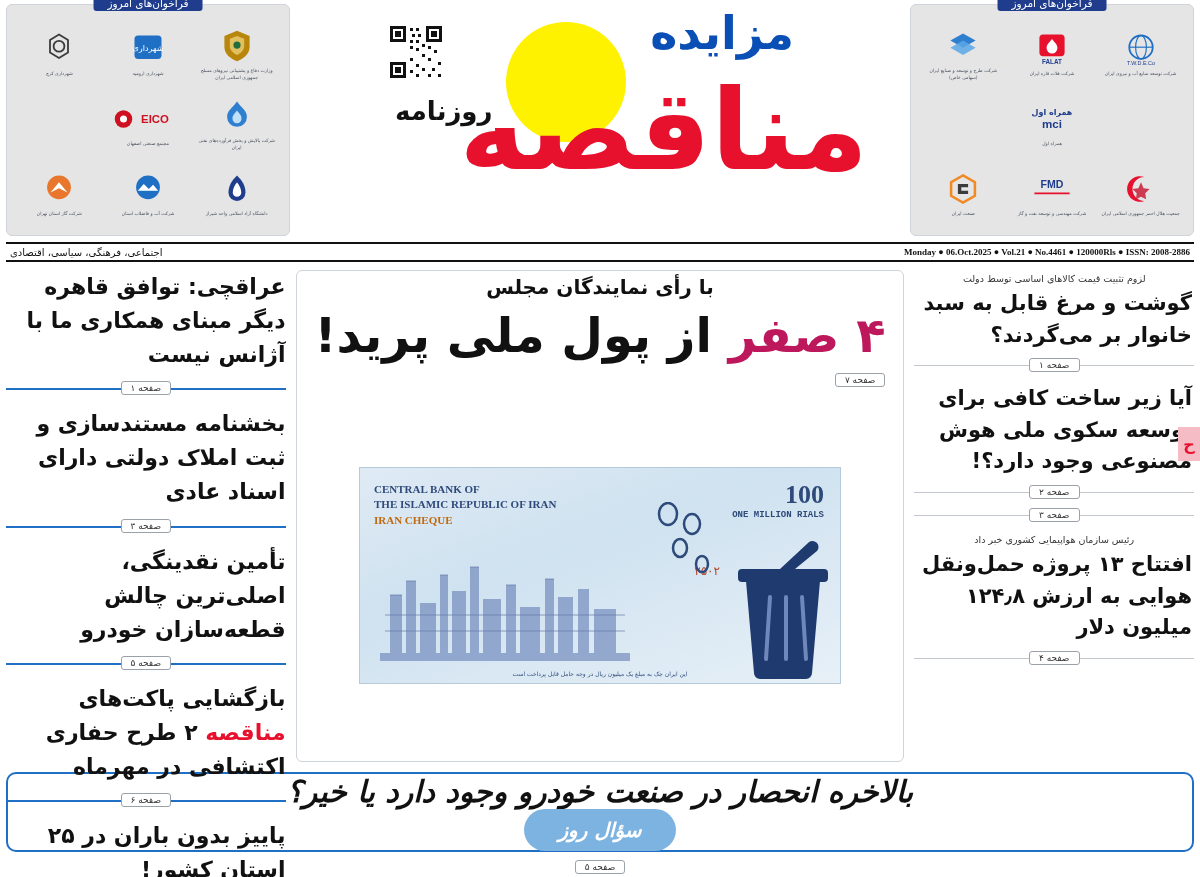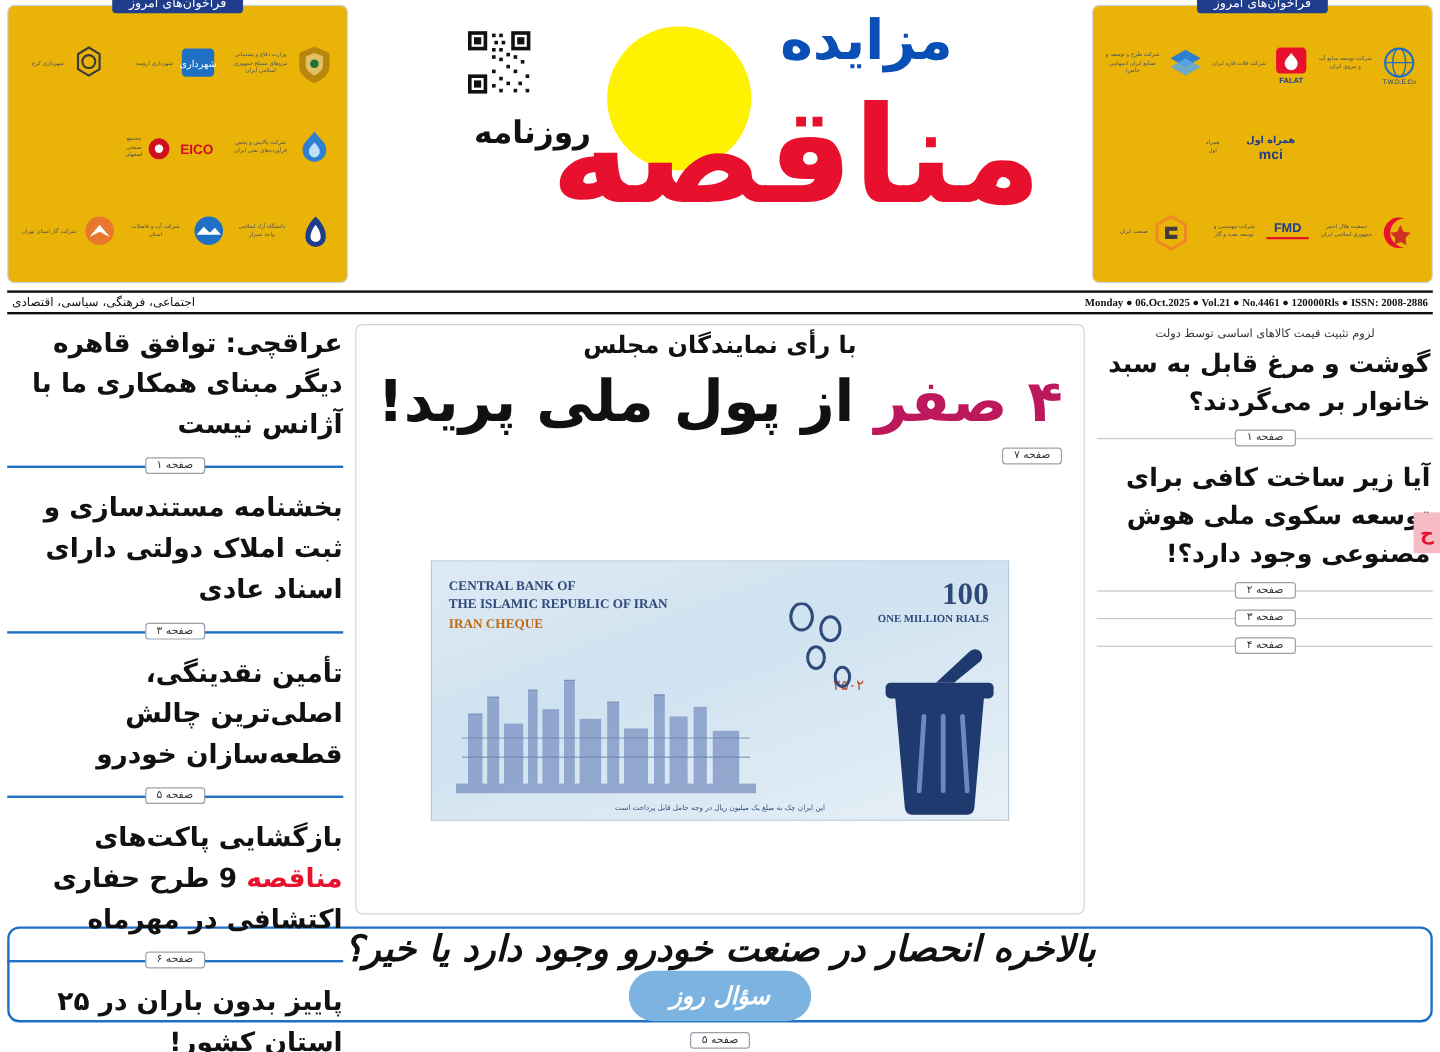--- a/index.html
+++ b/index.html
@@ -33,21 +33,21 @@
     padding-top: 4px;
     box-sizing: border-box;
   }
   .ad-box {
     width: 284px;
     border: 1px solid #cfd4da;
     border-radius: 6px;
     position: relative;
     box-sizing: border-box;
     padding: 14px 8px 6px 8px;
-    background: #eab308;
+    background: #e5e5e5;
   }
   .ad-box-title {
     position: absolute;
     top: -10px;
     right: 50%;
     transform: translateX(50%);
     background: #1f3d8c;
     color: #fff;
     font-size: 10.5px;
     padding: 2px 14px;
@@ -58,20 +58,21 @@
   .ad-grid {
     display: grid;
     grid-template-columns: repeat(3, 1fr);
     grid-template-rows: repeat(3, 1fr);
     height: 100%;
     align-items: center;
     justify-items: center;
   }
   .logo-cell {
     display: flex;
+    flex-direction: column;
     align-items: center;
     justify-content: center;
     gap: 3px;
     width: 86px;
   }
   .logo-mark {
     display: flex;
     align-items: center;
     justify-content: center;
     height: 38px;
@@ -307,21 +308,21 @@
     right: 16px;
     font-family: "Liberation Serif", serif;
     font-size: 26px;
     font-weight: bold;
     color: #2e4a7a;
   }
   .bn-sub {
     position: absolute;
     top: 42px;
     right: 16px;
-    font-family: Liberation Serif, serif;
+    font-family: Liberation Mono, monospace;
     font-size: 9px;
     font-weight: bold;
     color: #2e4a7a;
   }
   .bn-bottom100 {
     position: absolute;
     bottom: 22px;
     right: 30px;
     font-family: "Liberation Serif", serif;
     font-size: 30px;
@@ -679,20 +680,24 @@
         <div class="side-head">آیا زیر ساخت کافی برای توسعه سکوی ملی هوش مصنوعی وجود دارد؟!</div>
       </div>
       <div class="pagetag-wrap">
         <span class="pagetag">صفحه ۲</span>
       </div>
 
       <div class="pagetag-wrap">
         <span class="pagetag">صفحه ۳</span>
       </div>
 
+      <div class="side-item">
+        <div class="kicker">رئیس سازمان هواپیمایی کشوری خبر داد</div>
+        <div class="side-head">افتتاح ۱۳ پروژه حمل‌ونقل هوایی به ارزش ۱۲۴٫۸ میلیون دلار</div>
+      </div>
       <div class="pagetag-wrap">
         <span class="pagetag">صفحه ۴</span>
       </div>
 
     </div>
 
     <div class="col-center">
       <div class="lead-kicker">با رأی نمایندگان مجلس</div>
       <div class="lead-head">
         <span class="blue">۴ صفر</span>
@@ -780,21 +785,21 @@
 
       <div>
         <div class="left-head">تأمین نقدینگی، اصلی‌ترین چالش قطعه‌سازان خودرو</div>
       </div>
       <div class="ltag-wrap">
         <span class="pagetag">صفحه ۵</span>
       </div>
 
       <div>
         <div class="left-head">
-          <span>بازگشایی پاکت‌های </span><span class="hl">مناقصه</span><span> 9 طرح حفاری اکتشافی در مهرماه</span>
+          <span>بازگشایی پاکت‌های </span><span class="hl">مناقصه</span><span> ۲ طرح حفاری اکتشافی در مهرماه</span>
         </div>
       </div>
       <div class="ltag-wrap">
         <span class="pagetag">صفحه ۶</span>
       </div>
 
       <div>
         <div class="left-head">پاییز بدون باران در ۲۵ استان کشور!</div>
       </div>
 

